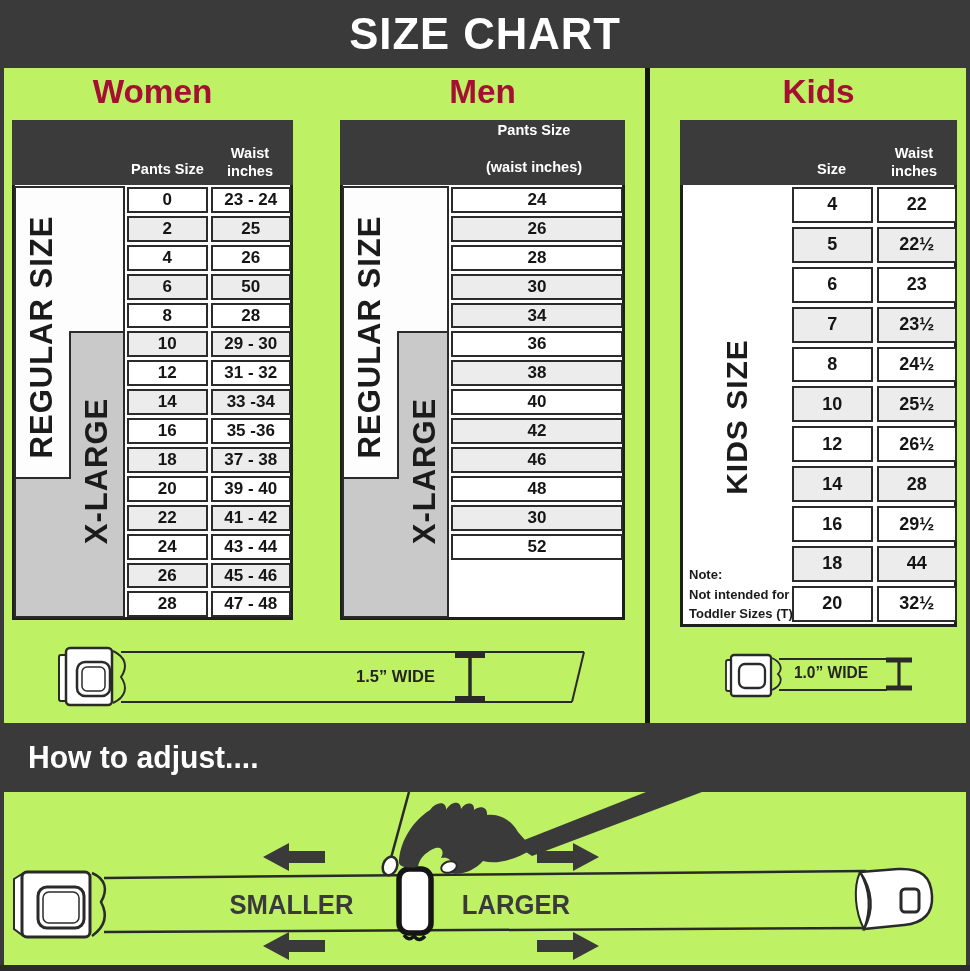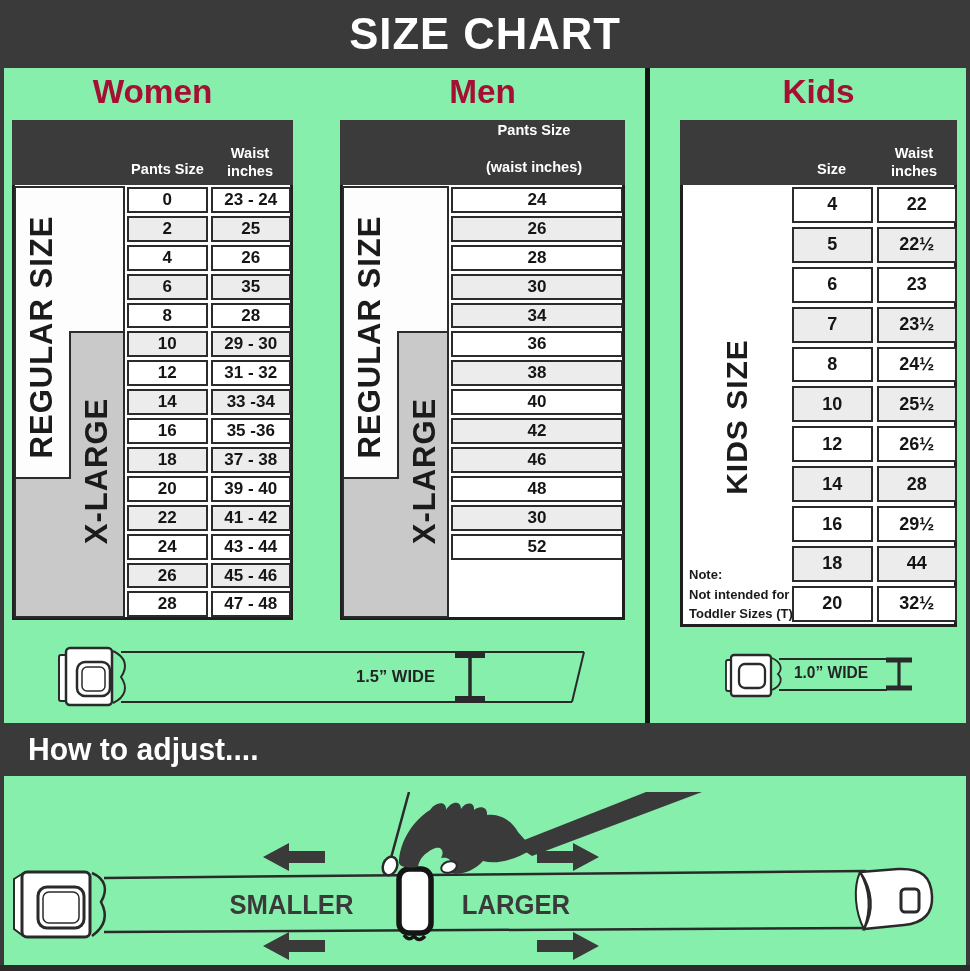--- a/index.html
+++ b/index.html
@@ -1,16 +1,16 @@
 <!DOCTYPE html>
 <html><head>
 <meta charset="utf-8">
 <style>
   html,body{margin:0;padding:0;background:#777;}
-  .page{position:relative;width:970px;height:971px;background:#86efac;overflow:hidden;
+  .page{position:relative;width:970px;height:971px;background:#bef264;overflow:hidden;
         font-family:"Liberation Sans",sans-serif;margin:0 auto;}
   .abs{position:absolute;}
   
   .title-band{left:0;top:0;width:970px;height:68px;background:#3a3a3a;display:flex;
               align-items:center;justify-content:center;}
   .title-band .t{color:#fff;font-size:45px;font-weight:bold;letter-spacing:1px;transform:scaleX(.97);}
   
   .frame-left{left:0;top:68px;width:4px;height:903px;background:#3a3a3a;}
   .frame-right{left:966px;top:68px;width:4px;height:903px;background:#3a3a3a;}
   .frame-bottom{left:0;top:965px;width:970px;height:6px;background:#2b2b2b;}
@@ -35,21 +35,21 @@
           text-align:center;white-space:nowrap;letter-spacing:1px;}
   .vlabel.reg{width:300px;height:32px;left:-123px;top:198px;font-size:31px;line-height:32px;}
   .vlabel.xl{width:280px;height:34px;left:-58px;top:331px;font-size:31px;line-height:34px;}
   .vlabel.kids{width:230px;height:32px;left:-61px;top:278px;font-size:30px;line-height:32px;}
   .note{position:absolute;left:6px;top:442px;width:112px;font-size:13px;font-weight:bold;
         color:#1a1a1a;line-height:1.5;}
   
   .belt-label{position:absolute;font-size:17px;font-weight:bold;color:#242424;text-align:center;
               transform:scaleX(.97);}
   
-  .adjust-band{left:0;top:723px;width:970px;height:53px;background:#3a3a3a;display:flex;
+  .adjust-band{left:0;top:723px;width:970px;height:69px;background:#3a3a3a;display:flex;
                align-items:center;}
   .adjust-band .t{color:#fff;font-size:31px;font-weight:bold;margin-left:28px;transform:scaleX(.97);
                   transform-origin:left center;}
   .adjust-word{position:absolute;font-weight:bold;color:#3a3a3a;font-size:27px;text-align:center;
                transform:scaleX(.95);}
   svg{display:block;}
 </style>
 </head>
 <body>
 
@@ -87,21 +87,21 @@
         <div class="trow alt">
           <div class="tcell">2</div>
           <div class="tcell">25</div>
         </div>
         <div class="trow">
           <div class="tcell">4</div>
           <div class="tcell">26</div>
         </div>
         <div class="trow alt">
           <div class="tcell">6</div>
-          <div class="tcell">35</div>
+          <div class="tcell">50</div>
         </div>
         <div class="trow">
           <div class="tcell">8</div>
           <div class="tcell">28</div>
         </div>
         <div class="trow alt">
           <div class="tcell">10</div>
           <div class="tcell">29 - 30</div>
         </div>
         <div class="trow">

